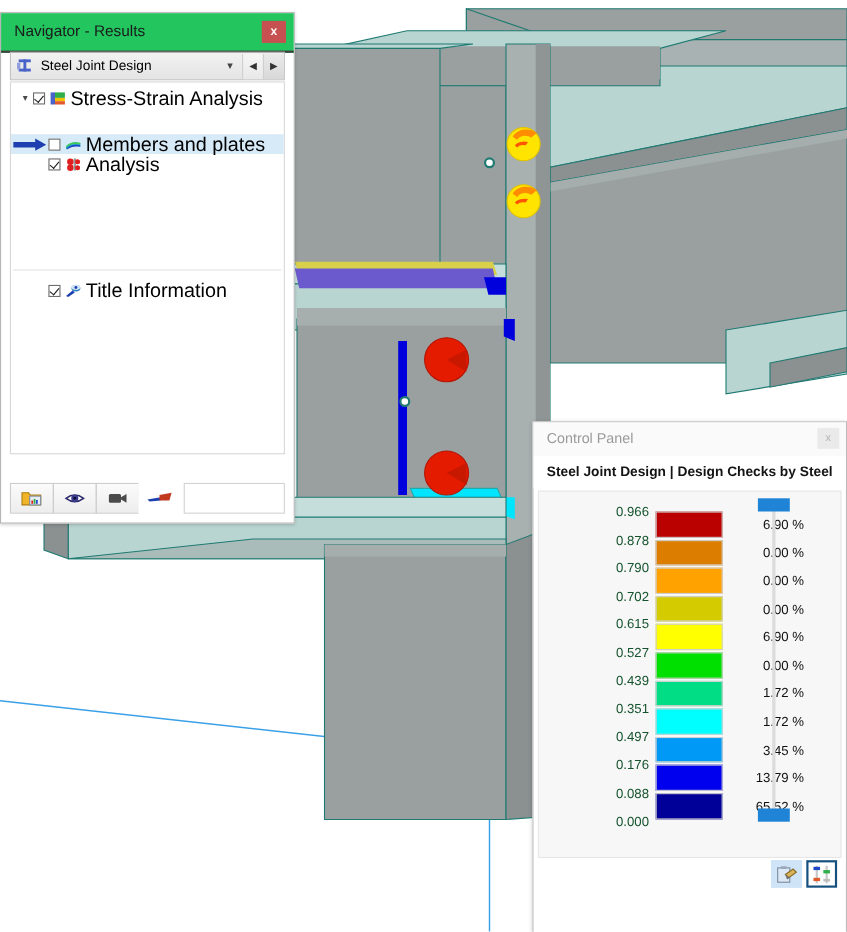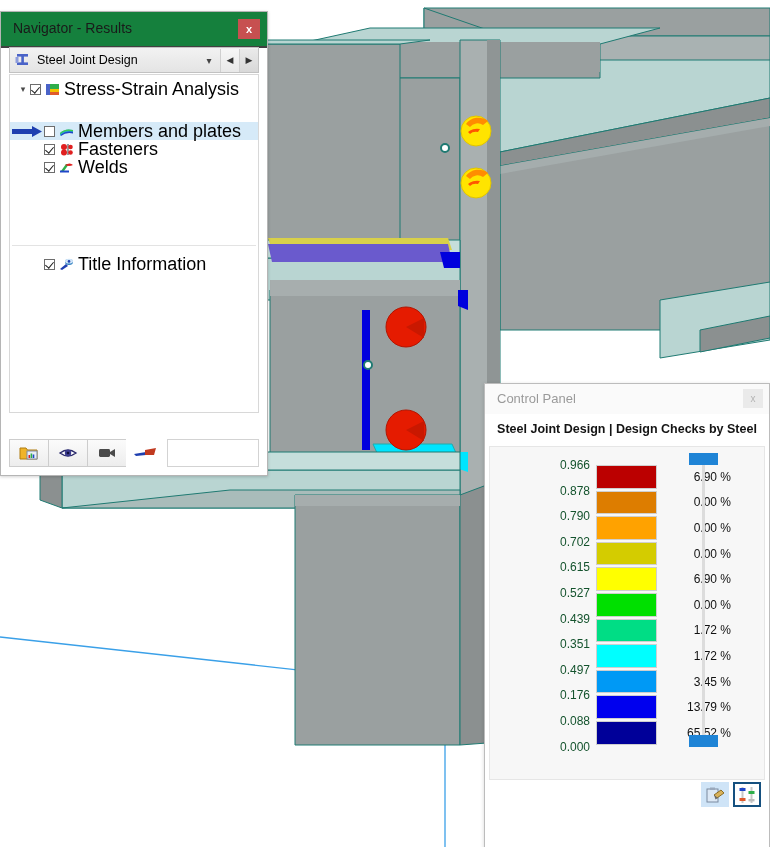--- a/index.html
+++ b/index.html
@@ -15,21 +15,21 @@
   #viewport svg{display:block;}
 
   
   #navigator{
     position:absolute;left:0;top:11px;width:268px;height:465px;
     background:#ffffff;border:1px solid #b5b5b5;
     box-shadow:0 1px 3px rgba(0,0,0,.18);
     box-sizing:border-box;
   }
   #nav-titlebar{
-    height:34px;position:relative;background:#15803d;
+    height:34px;position:relative;background:#22c55e;
     border-bottom:2px solid #404040;
   }
   #nav-title{
     position:absolute;left:12px;top:8px;font-size:14px;color:#1a1a1a;
   }
   #nav-close{
     position:absolute;right:7px;top:7px;width:22px;height:20px;
     background:#c75050;color:#fff;font-size:11px;font-weight:bold;
     display:flex;align-items:center;justify-content:center;cursor:pointer;
   }
@@ -306,35 +306,23 @@
       <span class="chk on"></span>
       <span class="t-icon">
         <svg width="15" height="13" viewBox="0 0 15 13">
           <circle cx="5" cy="4" r="3" fill="#e02020"></circle>
           <circle cx="5" cy="9.5" r="3" fill="#e02020"></circle>
           <rect x="8" y="1" width="2" height="11" fill="#9a9a9a"></rect>
           <circle cx="11.5" cy="4" r="2.3" fill="#e02020"></circle>
           <circle cx="11.5" cy="9.5" r="2.3" fill="#e02020"></circle>
         </svg>
       </span>
-      <span class="t-label">Fasteners</span>
-    </div>
-
-    <div class="tree-row" style="padding-left:20px;">
-      <span class="expander"></span>
-      <span class="chk on"></span>
-      <span class="t-icon">
-        <svg width="15" height="13" viewBox="0 0 15 13">
-          <path d="M2,10 l5,-7 l3,0 l-5,7 Z" fill="#2fae4a"></path>
-          <path d="M6,4 q5,-3 8,0 q-4,2 -8,0 Z" fill="#e02020"></path>
-          <rect x="1" y="9.5" width="9" height="2" fill="#1e46c8"></rect>
-        </svg>
-      </span>
-      <span class="t-label">Welds</span>
-    </div>
+      <span class="t-label">Analysis</span>
+    </div>
+
 
     <div style="position:absolute;left:2px;right:2px;top:170px;height:1px;background:#e3e3e3;"></div>
 
     <div class="tree-row" style="position:absolute;left:0;top:180px;padding-left:20px;">
       <span class="expander"></span>
       <span class="chk on"></span>
       <span class="t-icon">
         <svg width="15" height="13" viewBox="0 0 15 13">
           <ellipse cx="10" cy="4" rx="4" ry="3" fill="#2f7fbf"></ellipse>
           <ellipse cx="10" cy="3.2" rx="4" ry="2.4" fill="#cfe4f7"></ellipse>

